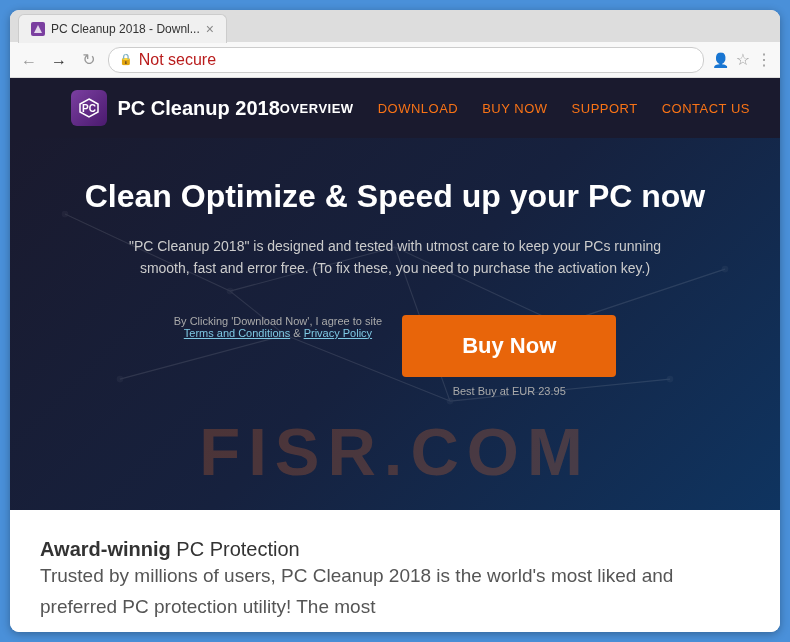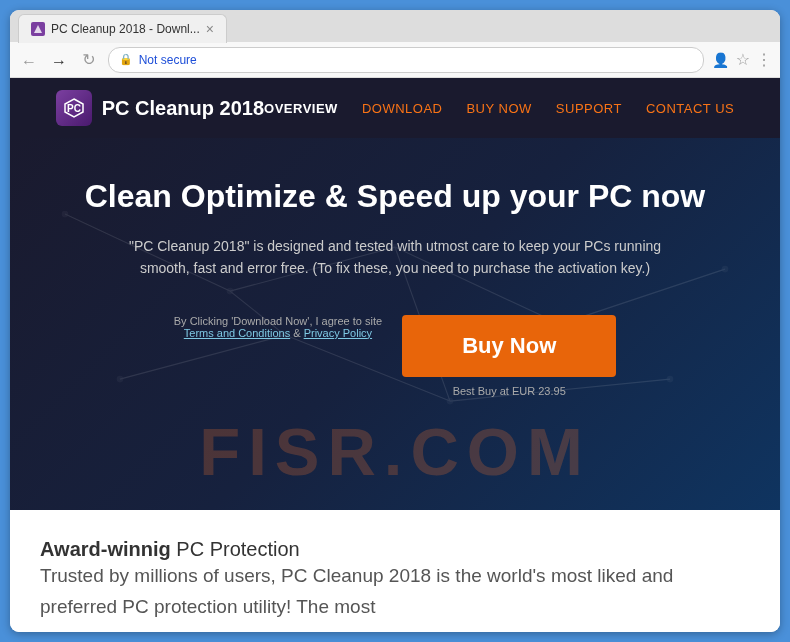--- a/index.html
+++ b/index.html
@@ -103,22 +103,22 @@
       font-size: 12px;
       color: #333;
     }
 
     .lock-icon {
       color: #999;
       font-size: 11px;
     }
 
     .not-secure {
-      color: #1d4ed8;
-      font-size: 12px;
+      color: #b91c1c;
+      font-size: 16px;
     }
 
     .url-text {
       color: #555;
       font-size: 12px;
     }
 
     .star-icon, .menu-icon {
       color: #999;
       font-size: 16px;
@@ -132,21 +132,21 @@
       flex-direction: column;
     }
 
     
     .site-header {
       background: #1a1a2e;
       padding: 0 30px;
       height: 60px;
       display: flex;
       align-items: center;
-      justify-content: center;
+      justify-content: flex-end;
     }
 
     .logo {
       display: flex;
       align-items: center;
       gap: 10px;
     }
 
     .logo-icon {
       width: 36px;

